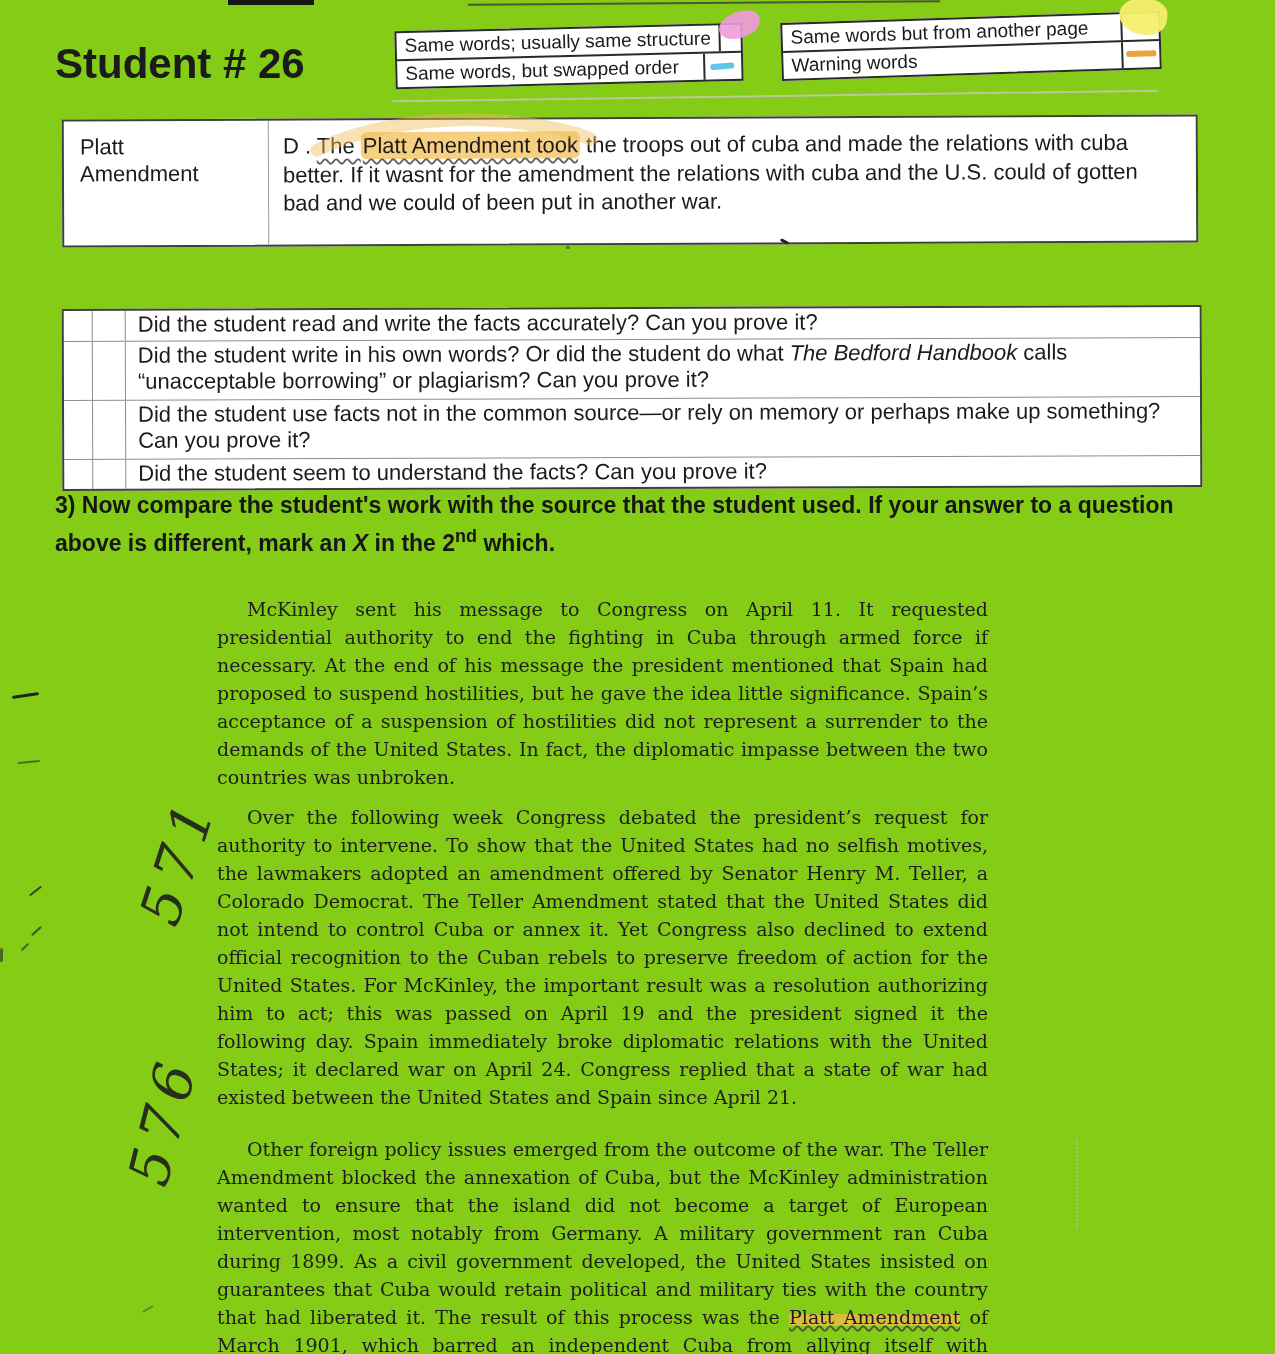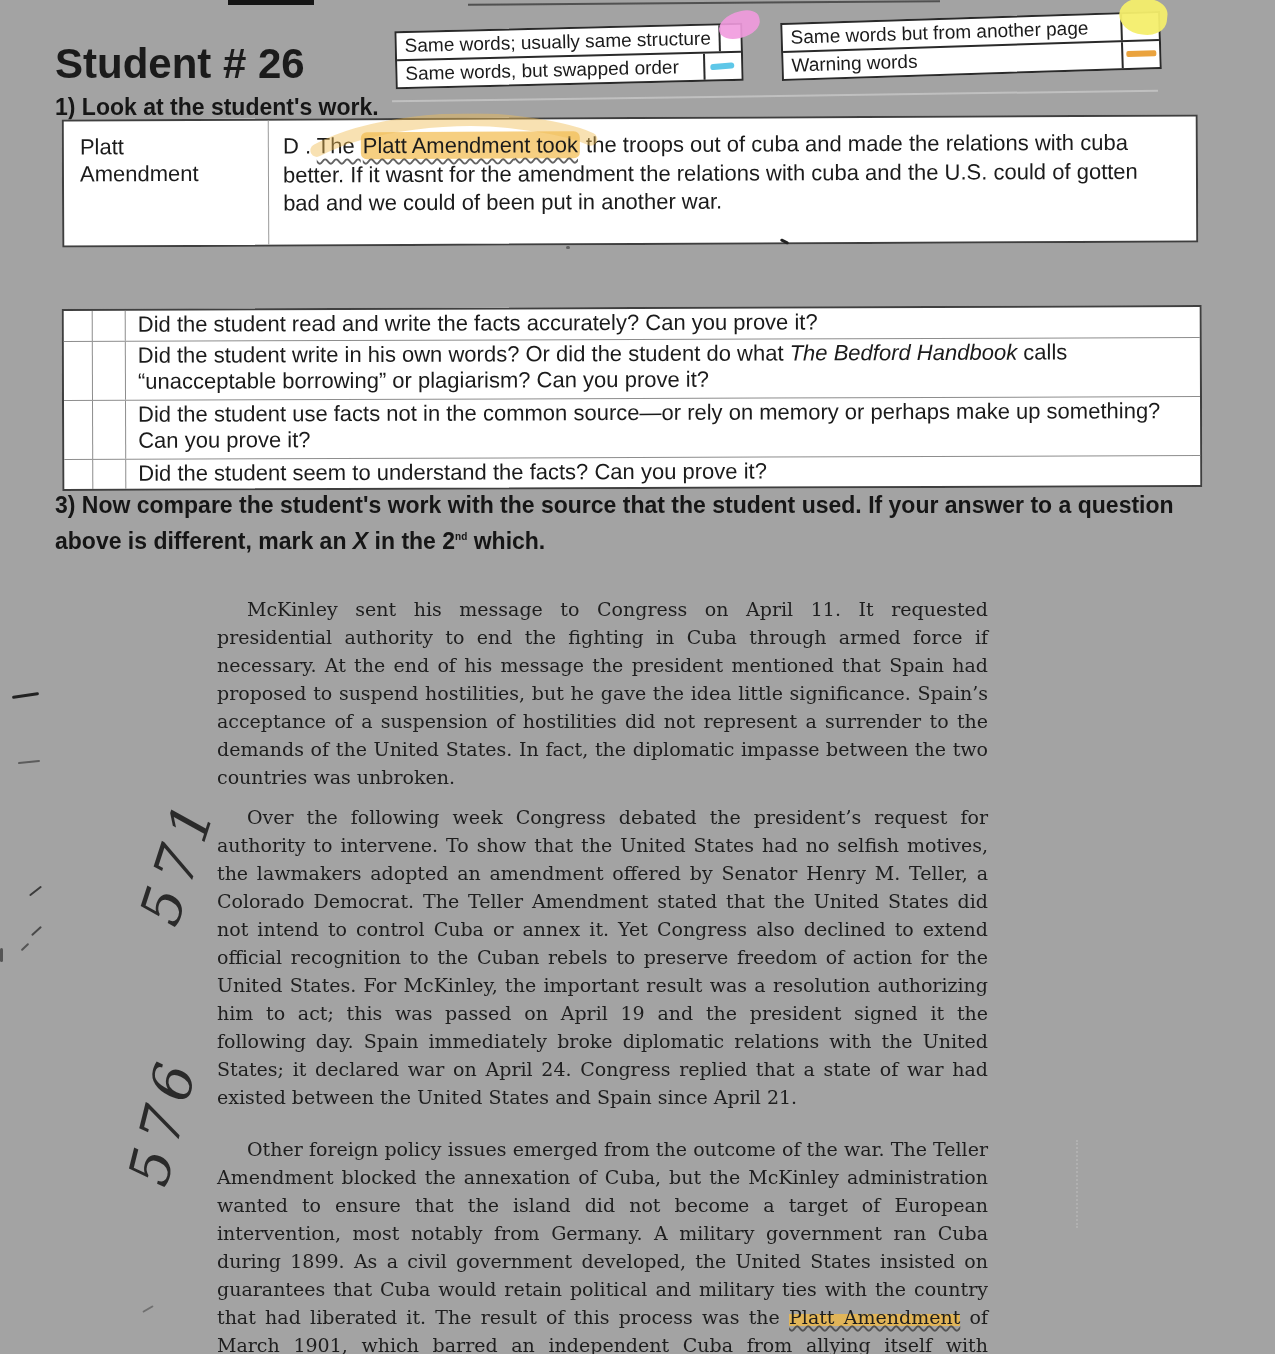--- a/index.html
+++ b/index.html
@@ -1,18 +1,18 @@
 <!DOCTYPE html>
 <html><head>
 <meta charset="utf-8">
 <style>
   html,body { margin:0; padding:0; background:#ffffff; }
   .page {
     position:relative; width:1275px; height:1354px;
-    background:#a3a3a3; overflow:hidden;
+    background:#84cc16; overflow:hidden;
     font-family:"Liberation Sans", sans-serif; color:#1b1b1b;
   }
 
   
   .scan-bar  { position:absolute; left:228px; top:0; width:86px; height:5px; background:#151515; }
   .scan-line { position:absolute; left:468px; top:2px; width:472px; height:2px; background:#3c3c3c; opacity:.8; transform:rotate(-0.45deg); }
   .under-legend-line { position:absolute; left:392px; top:95px; width:766px; height:2px; background:#c9c9c9; opacity:.75; transform:rotate(-0.8deg); }
   .mark { position:absolute; background:#222; border-radius:2px; }
   .m1 { left:12px;  top:694px;  width:27px; height:3px; transform:rotate(-8deg); }
   .m2 { left:18px;  top:761px;  width:22px; height:2px; transform:rotate(-6deg); opacity:.55; }
@@ -48,21 +48,21 @@
                  top:-15px; left:-3px; transform:rotate(8deg); opacity:.95; }
   .dashsw.orange { width:30px; height:6px; background:#eaa33e; border-radius:2px;
                    top:9px; left:3px; }
 
   
   .h-sec { position:absolute; margin:0; font-size:23px; font-weight:bold; color:#161616; }
   .h1 { left:55px; top:94px; }
   .h2 { left:55px; top:280px; width:1150px; }
   .h3 { left:55px; top:490px; width:1150px; line-height:31px; }
   .h-sec em { font-style:italic; }
-  .h-sec sup { font-size:10px; }
+  .h-sec sup { font-size:18px; }
 
   
   .table1 { position:absolute; left:62px; top:117px; width:1132px; min-height:124px;
             border:2px solid #3f3f3f; background:#fff; display:flex; transform:rotate(-0.25deg); }
   .t1-term { width:205px; box-sizing:border-box; border-right:1px solid #9a9a9a;
              padding:12px 46px 12px 16px; font-size:22px; line-height:27px; }
   .t1-answer { flex:1; position:relative; padding:12px 16px 12px 14px;
                font-size:22px; line-height:28.5px; }
   .wavy { text-decoration:underline; text-decoration-style:wavy;
           text-decoration-color:rgba(70,70,70,.85); text-decoration-thickness:1.5px;
@@ -133,21 +133,20 @@
       </div>
     </div>
     <div class="legend-row">
       <div class="legend-label">Warning words</div>
       <div class="legend-swatch">
         <span class="dashsw orange"></span>
       </div>
     </div>
   </div>
 
-  <h2 class="h-sec h1">1) Look at the student's work.</h2>
 
   <div class="table1">
     <div class="t1-term">
       <span>Platt Amendment</span>
     </div>
     <div class="t1-answer">
       <svg class="swoosh" width="290" height="44" viewBox="0 0 290 44">
         <path d="M8 36 C60 8 150 2 200 8 C235 12 265 18 282 26" stroke="#f0bc55" stroke-width="13" fill="none" stroke-linecap="round" opacity="0.45"></path>
       </svg>
       <span>D . </span><span class="wavy"><span>The </span><span class="hl-marker">Platt Amendment took</span></span><span> the troops out of cuba and made the relations with cuba better. If it wasnt for the amendment the relations with cuba and the U.S. could of gotten bad and we could of been put in another war.</span>

